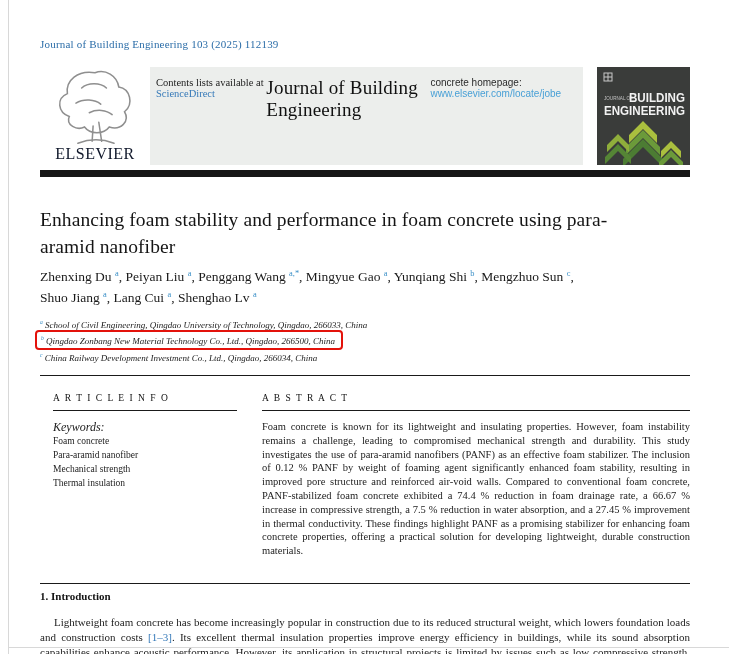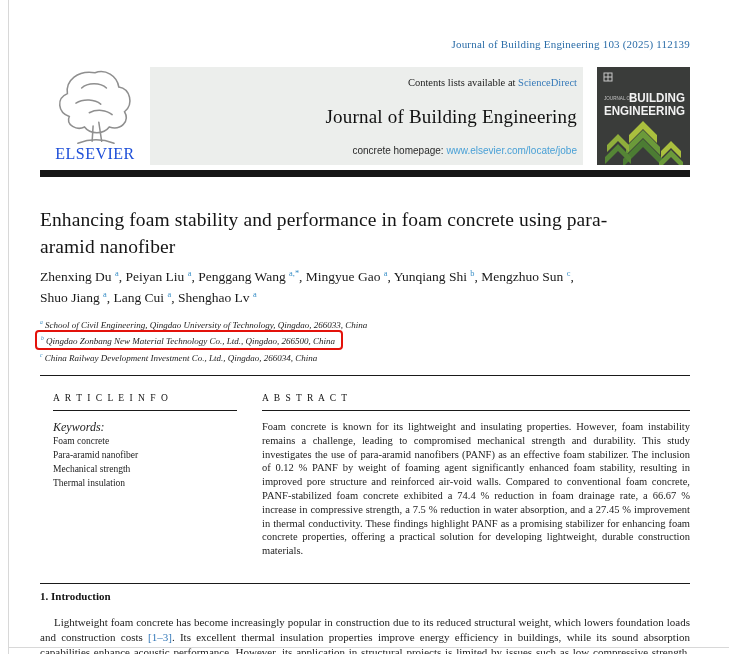--- a/index.html
+++ b/index.html
@@ -10,39 +10,39 @@
     width: 729px; height: 654px;
     background: #ffffff;
     overflow: hidden;
   }
   .edge-left { position: absolute; left: 8px; top: 0; bottom: 0; width: 1px; background: #d8d8d8; }
   .edge-bottom { position: absolute; left: 8px; right: 0; bottom: 6px; height: 1px; background: #d8d8d8; }
   .content { padding: 0 39px 0 40px; }
 
   .citation {
     margin-top: 38px;
-    text-align: right;
+    text-align: left;
     font-size: 11px;
     color: #2b6da8;
     letter-spacing: 0.2px;
   }
 
   .masthead { margin-top: 17px; display: flex; height: 98px; }
   .logo-box {
     width: 110px; height: 98px; background: #ffffff;
     display: flex; flex-direction: column; align-items: center; justify-content: flex-start;
     flex: none;
   }
   .elsevier-word {
     font-family: "Liberation Serif", serif;
-    font-size: 16px; color: #1d4ed8; letter-spacing: 0.5px; margin-top: -2px;
+    font-size: 16px; color: #0f172a; letter-spacing: 0.5px; margin-top: -2px;
   }
   .gray-band {
     flex: 1; background: #eceeec; height: 98px;
-    display: flex; flex-direction: column; align-items: flex-end; justify-content: space-between;
+    display: flex; flex-direction: row; align-items: flex-start; justify-content: space-between;
     padding: 10px 6px 9px 6px;
   }
   .contents-line { font-size: 10.5px; color: #1c1c1c; }
   .journal-title { font-size: 19px; color: #101010; letter-spacing: 0.2px; }
   .homepage-line { font-family: "Liberation Sans", sans-serif; font-size: 10px; color: #2a2a2a; }
   .link-sd { color: #3579b8; text-decoration: none; cursor: pointer; }
   .link-url { color: #49a0d6; text-decoration: none; cursor: pointer; margin-top: 47px; }
   .cover { width: 93px; height: 98px; margin-left: 14px; flex: none; cursor: pointer; }
 
   .black-bar { margin-top: 5px; height: 7px; background: #161616; }

